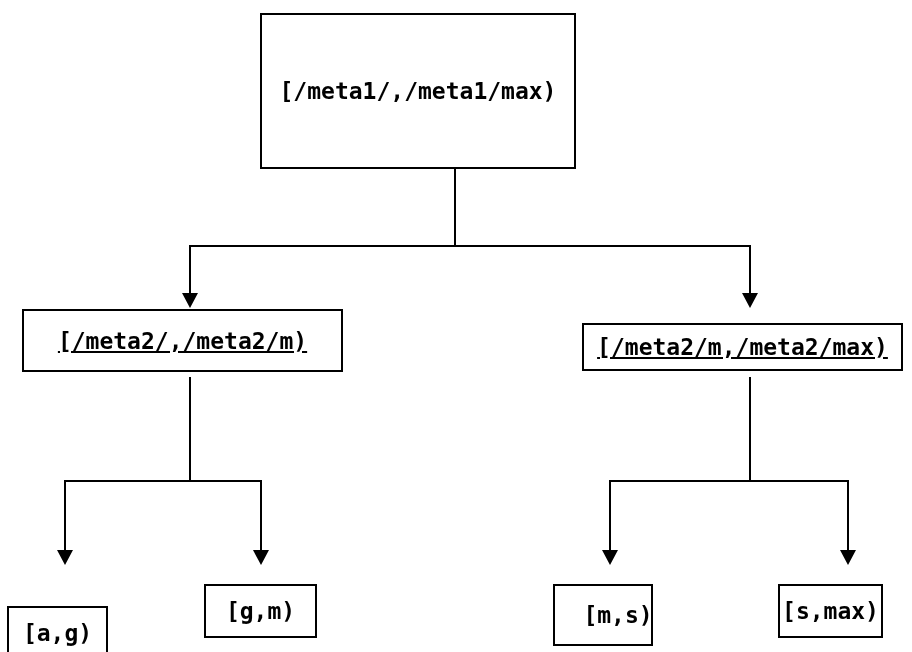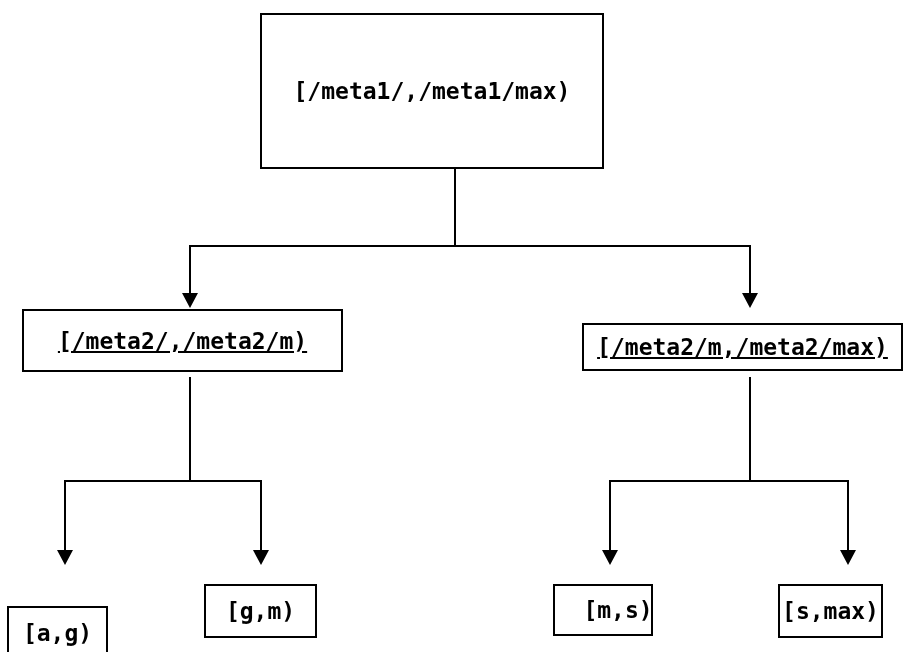--- a/index.html
+++ b/index.html
@@ -37,26 +37,26 @@
   .arrowhead {
     position: absolute;
     width: 0;
     height: 0;
     border-left: 8px solid transparent;
     border-right: 8px solid transparent;
     border-top: 15px solid #000000;
   }
 
   
-  #node-root    { left: 260px; top: 13px;  width: 344px; height: 156px; }
+  #node-root    { left: 260px; top: 13px;  width: 316px; height: 156px; }
   #node-l2-left  { left: 22px;  top: 309px; width: 321px; height: 63px; text-decoration: underline; }
   #node-l2-right { left: 582px; top: 323px; width: 321px; height: 48px; text-decoration: underline; }
   #node-l3-ag   { left: 7px;   top: 584px; width: 101px; height: 54px; margin-top: 22px; }
   #node-l3-gm   { left: 204px; top: 584px; width: 113px;  height: 54px; }
-  #node-l3-ms   { left: 553px; top: 584px; width: 100px; height: 52px; padding-left: 30px; }
+  #node-l3-ms   { left: 553px; top: 584px; width: 100px; height: 62px; padding-left: 30px; }
   #node-l3-smax { left: 778px; top: 584px; width: 105px; height: 54px; }
 
   
   #edge-root-stem     { left: 454px; top: 169px; height: 78px; }
   #edge-l1-hbar       { left: 189px; top: 245px; width: 562px; }
   #edge-l1-drop-left  { left: 189px; top: 245px; height: 48px; }
   #edge-l1-drop-right { left: 749px; top: 245px; height: 48px; }
   #arrow-l2-left      { left: 182px; top: 293px; }
   #arrow-l2-right     { left: 742px; top: 293px; }
 

